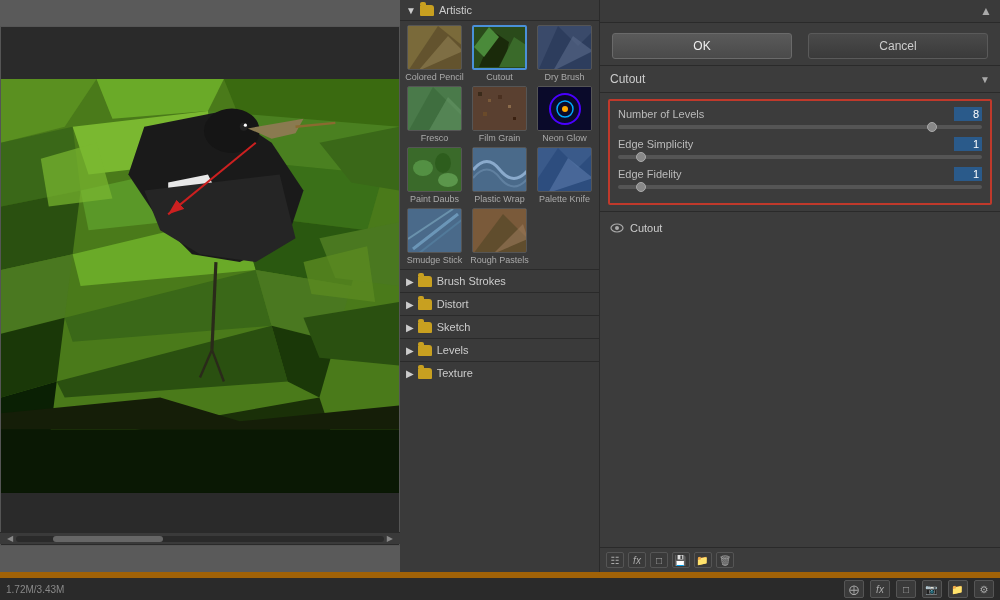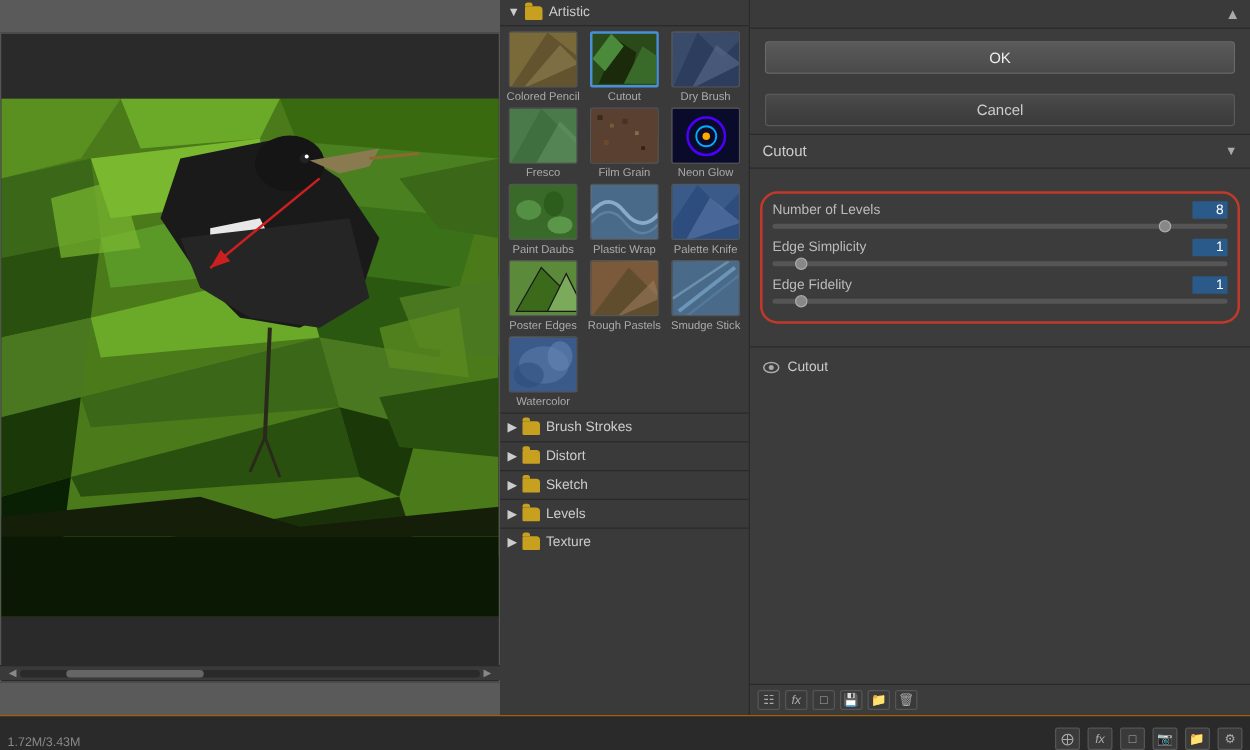--- a/index.html
+++ b/index.html
@@ -153,21 +153,21 @@
     
     .controls-panel {
       flex: 1;
       display: flex;
       flex-direction: column;
     }
 
     .ok-cancel-area {
       padding: 10px 12px 6px;
       display: flex;
-      flex-direction: column;
+      flex-direction: row;
       gap: 16px;
     }
 
     .btn-ok {
       background: linear-gradient(to bottom, #5a5a5a, #4a4a4a);
       border: 1px solid #6a6a6a;
       border-radius: 3px;
       color: #eee;
       padding: 5px 30px;
       cursor: pointer;
@@ -201,22 +201,22 @@
     }
 
     .cutout-header .chevron {
       font-size: 10px;
       color: #aaa;
     }
 
     
     .settings-area {
       border: 2px solid #c0392b;
-      margin: 18px 8px;
-      border-radius: 14px;
+      margin: 6px 8px;
+      border-radius: 2px;
       padding: 6px 8px;
     }
 
     .setting-row {
       display: flex;
       align-items: center;
       justify-content: space-between;
       margin-bottom: 4px;
     }
 
@@ -277,23 +277,23 @@
 
     .layer-name {
       font-size: 11px;
       color: #ccc;
     }
 
     
     .bottom-toolbar {
       height: 28px;
       background: #2a2a2a;
-      border-top: 1px solid #a16207;
-      display: flex;
-      align-items: flex-end;
+      border-top: 6px solid #a16207;
+      display: flex;
+      align-items: center;
       padding: 0 6px;
       gap: 6px;
     }
 
     .bottom-toolbar .status-text {
       color: #888;
       font-size: 10px;
     }
 
     .toolbar-spacer { flex: 1; }
@@ -575,67 +575,46 @@
         <div class="thumb-img thumb-palette-knife">
           <svg width="55" height="45" viewBox="0 0 55 45">
               <rect width="55" height="45" fill="#3a5a8a"></rect>
               <polygon points="0,30 20,0 40,20 55,5 55,45 0,45" fill="#2a4a7a" opacity="0.8"></polygon>
               <polygon points="10,45 30,10 55,30" fill="#5a7aaa" opacity="0.6"></polygon>
             </svg>
         </div>
         <span class="thumb-label">Palette Knife</span>
       </div>
 
-      <div class="filter-thumb">
-        <div class="thumb-img thumb-poster-edges">
-          <svg width="55" height="45" viewBox="0 0 55 45">
-              <rect width="55" height="45" fill="#5a8a3a"></rect>
-              <polygon points="5,40 25,5 45,25 35,40" fill="#3a6a1a" stroke="#1a1a1a" stroke-width="1"></polygon>
-              <polygon points="30,40 45,10 55,30 55,40" fill="#7aaa5a" stroke="#1a1a1a" stroke-width="1"></polygon>
-            </svg>
-        </div>
-        <span class="thumb-label">Poster Edges</span>
-      </div>
-
-      <div class="filter-thumb">
-        <div class="thumb-img thumb-rough-pastels">
-          <svg width="55" height="45" viewBox="0 0 55 45">
-              <rect width="55" height="45" fill="#7a5a3a"></rect>
-              <polygon points="0,45 30,5 55,30 55,45" fill="#5a4a2a" opacity="0.8"></polygon>
-              <polygon points="20,45 50,15 55,30" fill="#9a7a5a" opacity="0.6"></polygon>
-            </svg>
-        </div>
-        <span class="thumb-label">Rough Pastels</span>
-      </div>
 
       <div class="filter-thumb">
         <div class="thumb-img thumb-smudge-stick">
           <svg width="55" height="45" viewBox="0 0 55 45">
               <rect width="55" height="45" fill="#4a6a8a"></rect>
               <line x1="5" y1="40" x2="50" y2="5" stroke="#7aaacc" stroke-width="3" opacity="0.7"></line>
               <line x1="10" y1="45" x2="55" y2="10" stroke="#5a8aaa" stroke-width="2" opacity="0.5"></line>
               <line x1="0" y1="30" x2="45" y2="0" stroke="#8abace" stroke-width="2" opacity="0.5"></line>
             </svg>
         </div>
         <span class="thumb-label">Smudge Stick</span>
       </div>
 
-
-
-      <div class="filter-thumb">
-        <div class="thumb-img thumb-watercolor">
-          <svg width="55" height="45" viewBox="0 0 55 45">
-              <rect width="55" height="45" fill="#3a5a8a"></rect>
-              <ellipse cx="27" cy="22" rx="20" ry="15" fill="#5a7aaa" opacity="0.6"></ellipse>
-              <ellipse cx="15" cy="30" rx="12" ry="10" fill="#2a4a7a" opacity="0.5"></ellipse>
-              <ellipse cx="40" cy="15" rx="10" ry="12" fill="#6a8aba" opacity="0.5"></ellipse>
-            </svg>
-        </div>
-        <span class="thumb-label">Watercolor</span>
-      </div>
+      <div class="filter-thumb">
+        <div class="thumb-img thumb-rough-pastels">
+          <svg width="55" height="45" viewBox="0 0 55 45">
+              <rect width="55" height="45" fill="#7a5a3a"></rect>
+              <polygon points="0,45 30,5 55,30 55,45" fill="#5a4a2a" opacity="0.8"></polygon>
+              <polygon points="20,45 50,15 55,30" fill="#9a7a5a" opacity="0.6"></polygon>
+            </svg>
+        </div>
+        <span class="thumb-label">Rough Pastels</span>
+      </div>
+
+
+
 
     </div>
 
     <div class="category-row">
       <span class="arrow">▶</span>
       <div class="folder-icon"></div>
       <span>Brush Strokes</span>
     </div>
     <div class="category-row">
       <span class="arrow">▶</span>

